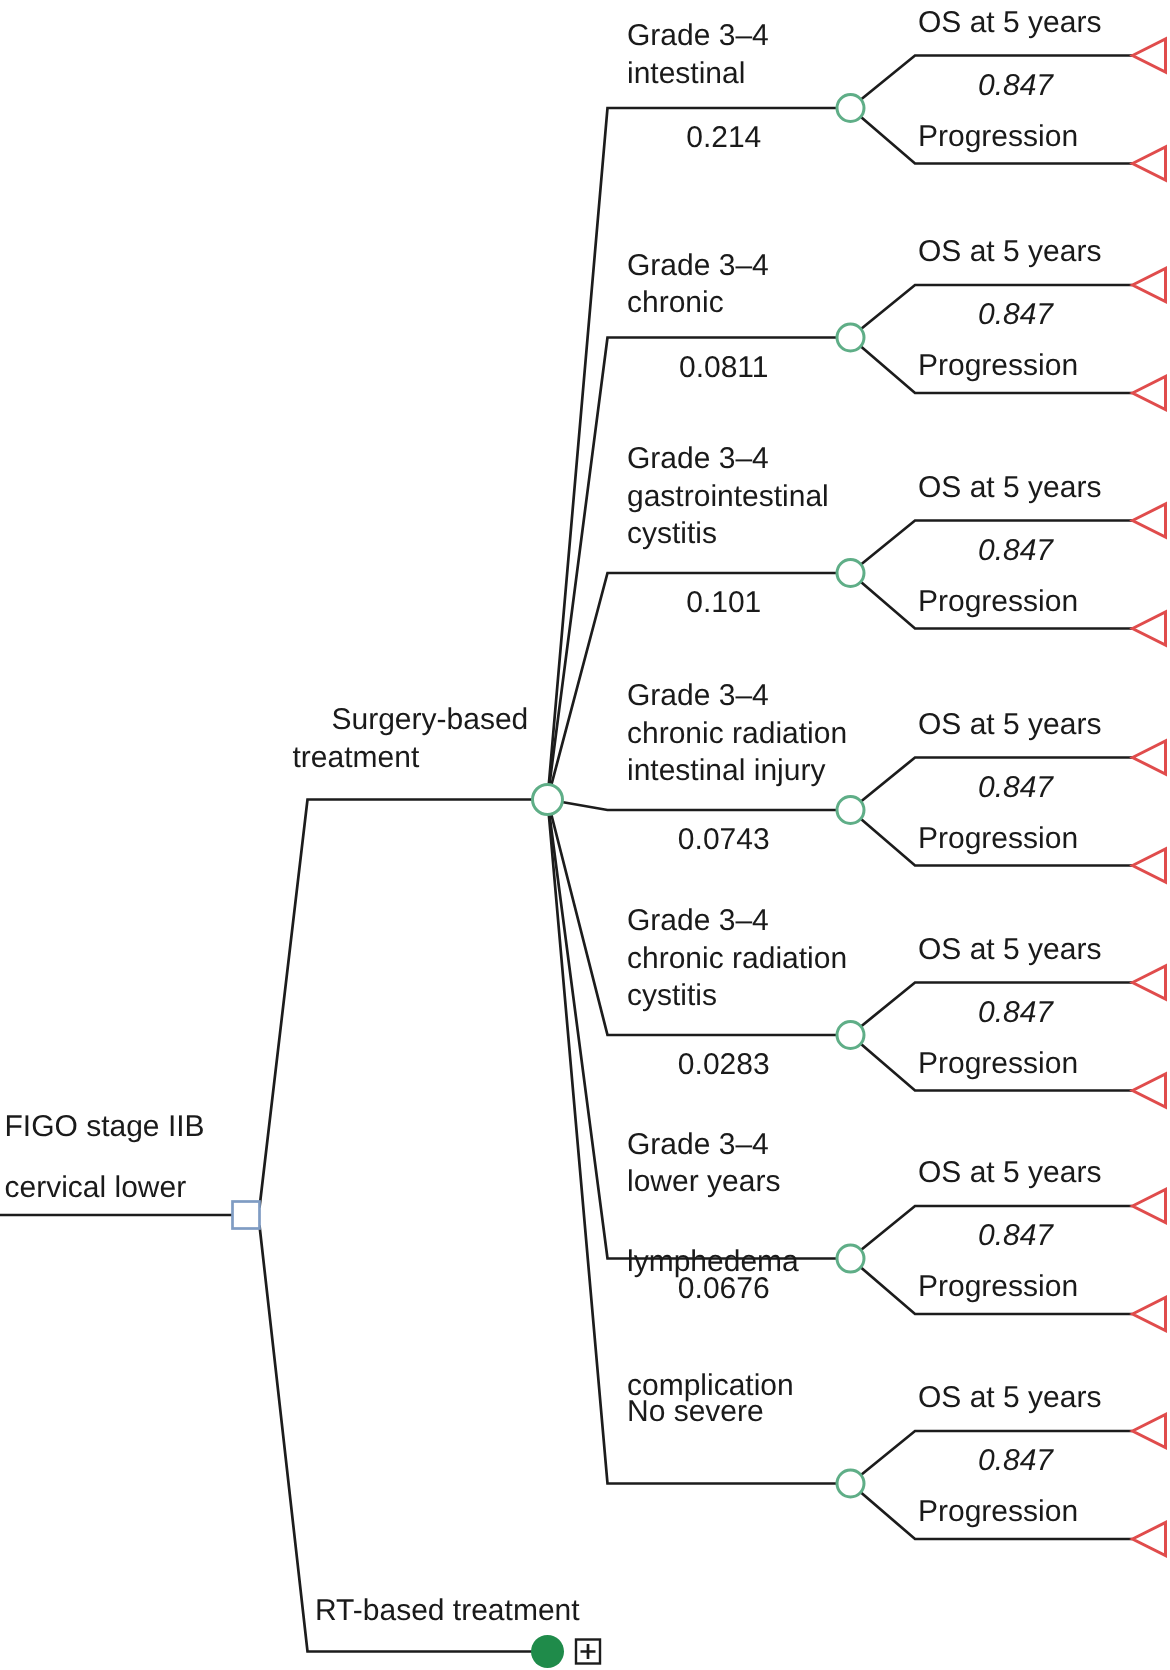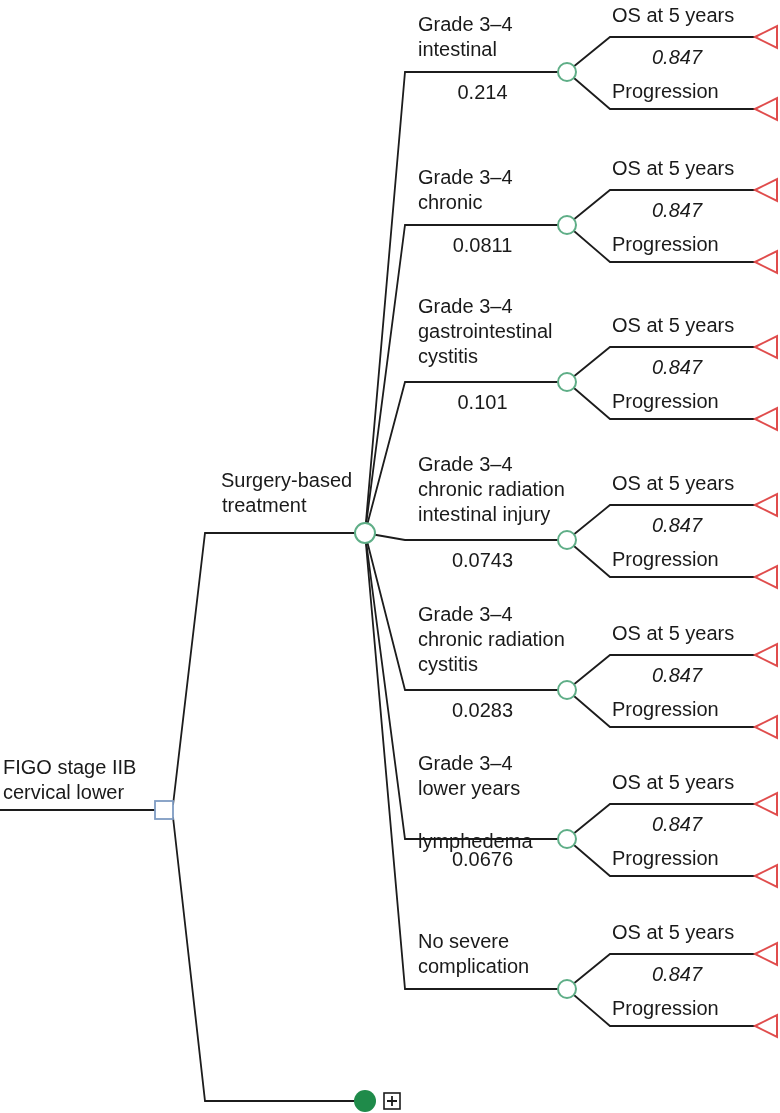--- a/index.html
+++ b/index.html
@@ -93,25 +93,26 @@
     <circle class="chance" cx="567" cy="839" r="9"></circle>
     <circle class="chance" cx="567" cy="989" r="9"></circle>
 
     <circle class="collapsed" cx="365" cy="1101" r="11"></circle>
     <g>
       <rect class="plusbox" x="384" y="1093" width="16" height="16"></rect>
       <path class="plus" d="M387 1101 H397 M392 1096 V1106"></path>
     </g>
   </svg>
 
-  <div class="t" style="left:3px;top:755px;">FIGO stage IIB</div>
+  <div class="t" style="left:3px;top:739px;">FIGO stage IIB</div>
   <div class="t" style="left:3px;top:780px;">cervical lower</div>
 
   <div class="t" style="left:221px;top:468px;">Surgery-based</div>
-  <div class="t" style="left:222px;top:493px;">treatment</div>
+  <div class="t" style="left:195px;top:493px;">treatment</div>
+  <div class="t" style="left:210px;top:1062px;">RT-based treatment</div>
 
   <div class="t" style="left:418px;top:12px;">Grade 3–4</div>
   <div class="t" style="left:418px;top:37px;">intestinal</div>
   <div class="t c" style="left:420px;top:80px;">0.214</div>
   <div class="t" style="left:612px;top:3px;">OS at 5 years</div>
   <div class="t oc" style="left:612px;top:45px;">0.847</div>
   <div class="t" style="left:612px;top:79px;">Progression</div>
 
   <div class="t" style="left:418px;top:165px;">Grade 3–4</div>
   <div class="t" style="left:418px;top:190px;">chronic</div>
@@ -146,18 +147,18 @@
 
   <div class="t" style="left:418px;top:751px;">Grade 3–4</div>
   <div class="t" style="left:418px;top:776px;">lower years</div>
   <div class="t" style="left:418px;top:801px;margin-top:28px;">lymphedema</div>
   <div class="t c" style="left:420px;top:847px;">0.0676</div>
   <div class="t" style="left:612px;top:770px;">OS at 5 years</div>
   <div class="t oc" style="left:612px;top:812px;">0.847</div>
   <div class="t" style="left:612px;top:846px;">Progression</div>
 
   <div class="t" style="left:418px;top:929px;">No severe</div>
-  <div class="t" style="left:418px;top:954px;text-align:center;">complication</div>
+  <div class="t" style="left:418px;top:912px;text-align:center;">complication</div>
   <div class="t" style="left:612px;top:920px;">OS at 5 years</div>
   <div class="t oc" style="left:612px;top:962px;">0.847</div>
   <div class="t" style="left:612px;top:996px;">Progression</div>
 
 </div>
 
 </body></html>

